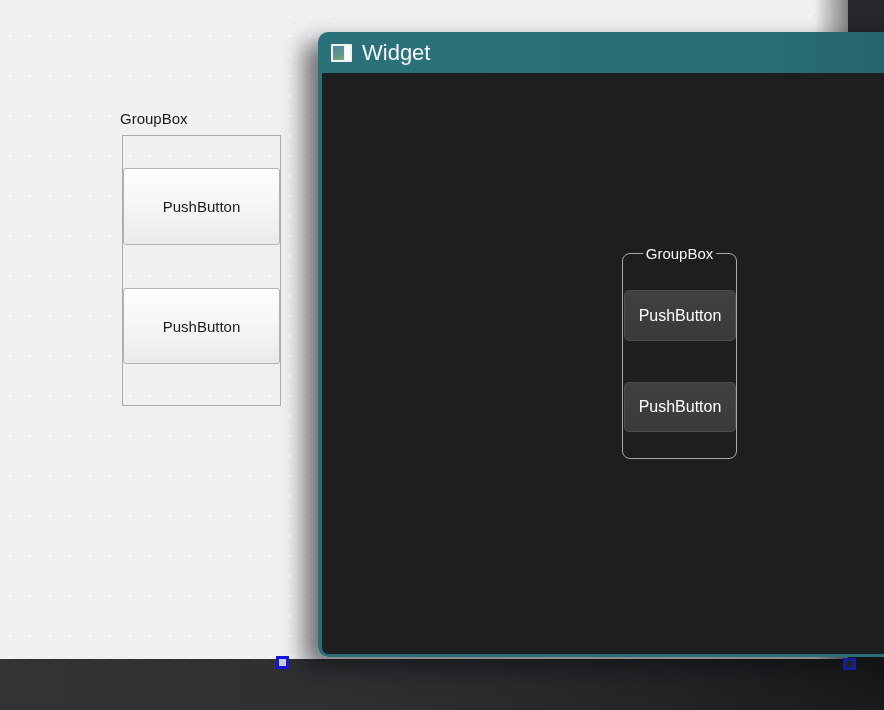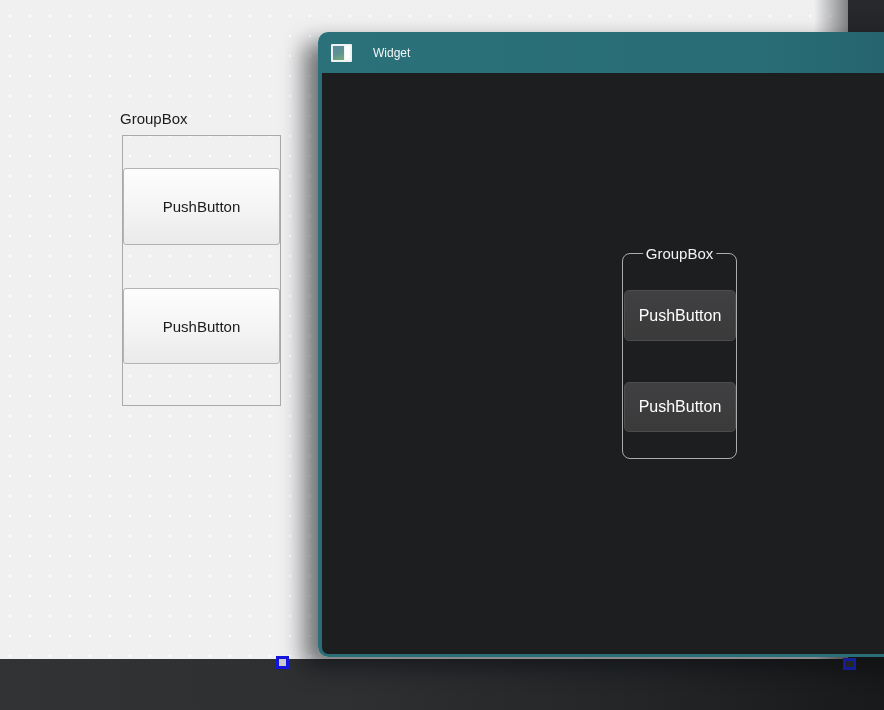--- a/index.html
+++ b/index.html
@@ -78,21 +78,21 @@
   }
   .win-icon {
     width:21px; height:18px; background:#eef2f3; border-radius:1px;
     padding:2px; display:flex; gap:1px; flex-shrink:0;
   }
   .win-icon .pane {
     flex:1; background:linear-gradient(160deg,#57889c 0%, #5d9492 55%, #7cab74 100%);
   }
   .win-icon .bar { width:5px; background:#fbfcfc; }
   .win-title {
-    color:#f4f6f6; font-size:12px; margin-left:21px; line-height:1;
+    color:#f4f6f6; font-size:22px; margin-left:10px; line-height:1;
   }
   .win-body {
     position:relative; height:584px;
     background:#1d1e1f;
     border-left:4px solid #2a6e77;
     border-bottom:3px solid #2a6e77;
     border-bottom-left-radius:10px;
   }
 
   

